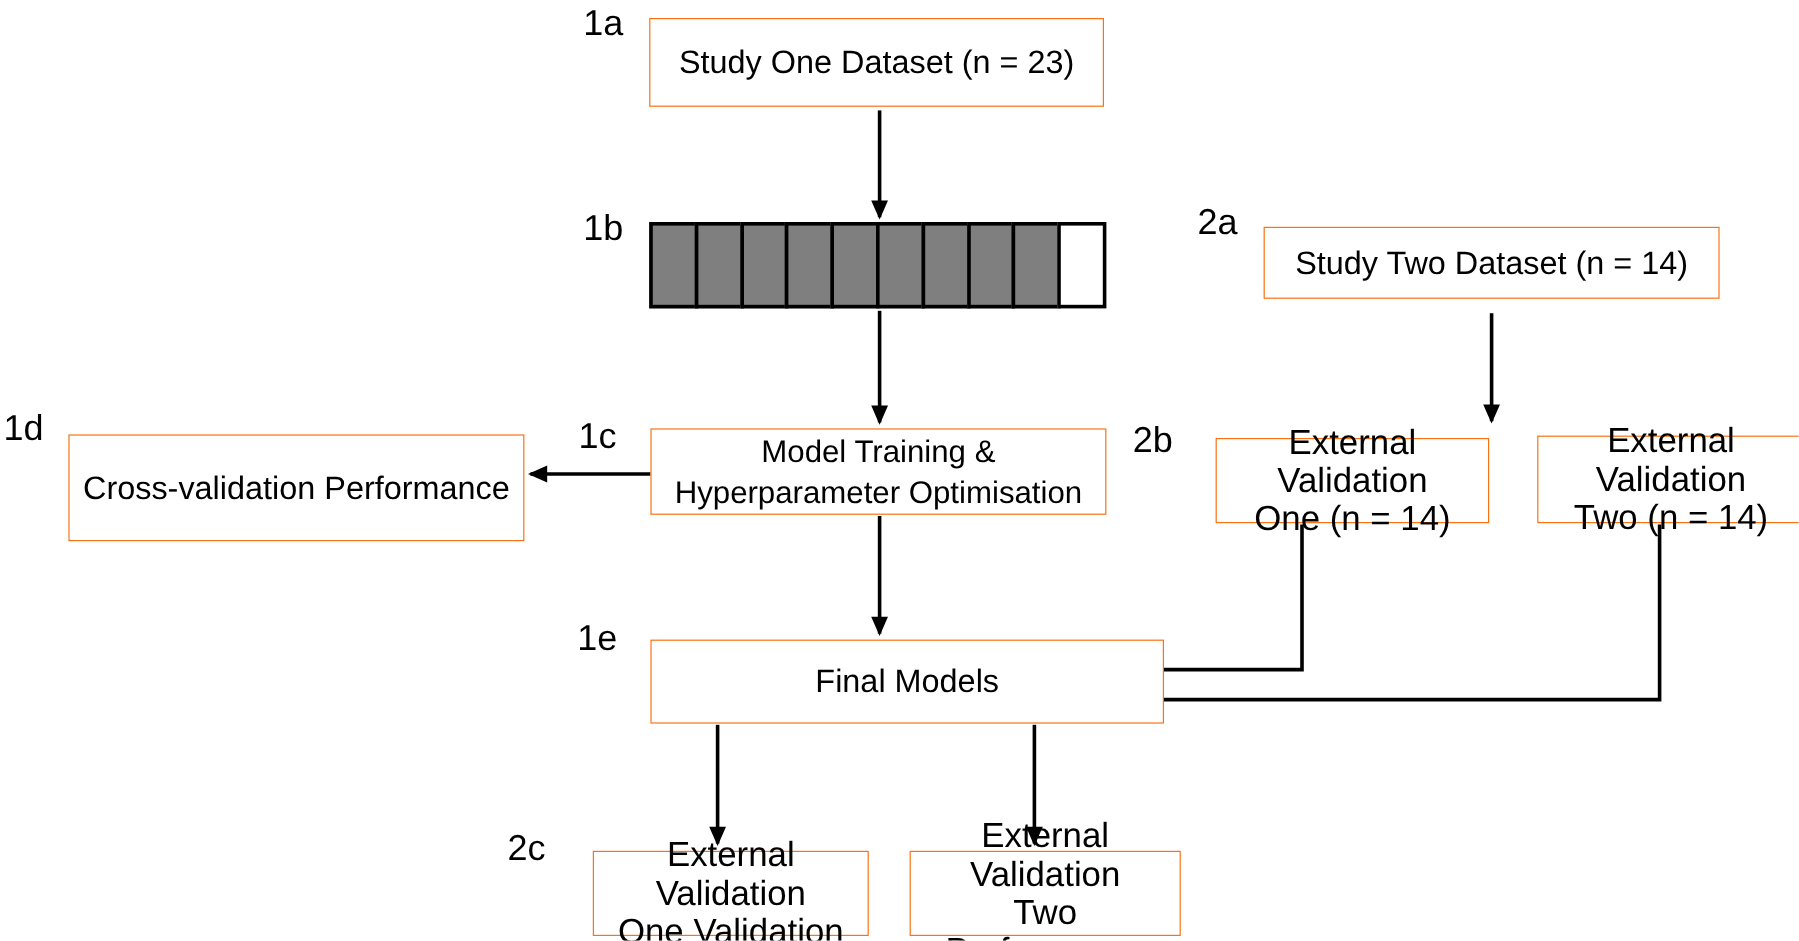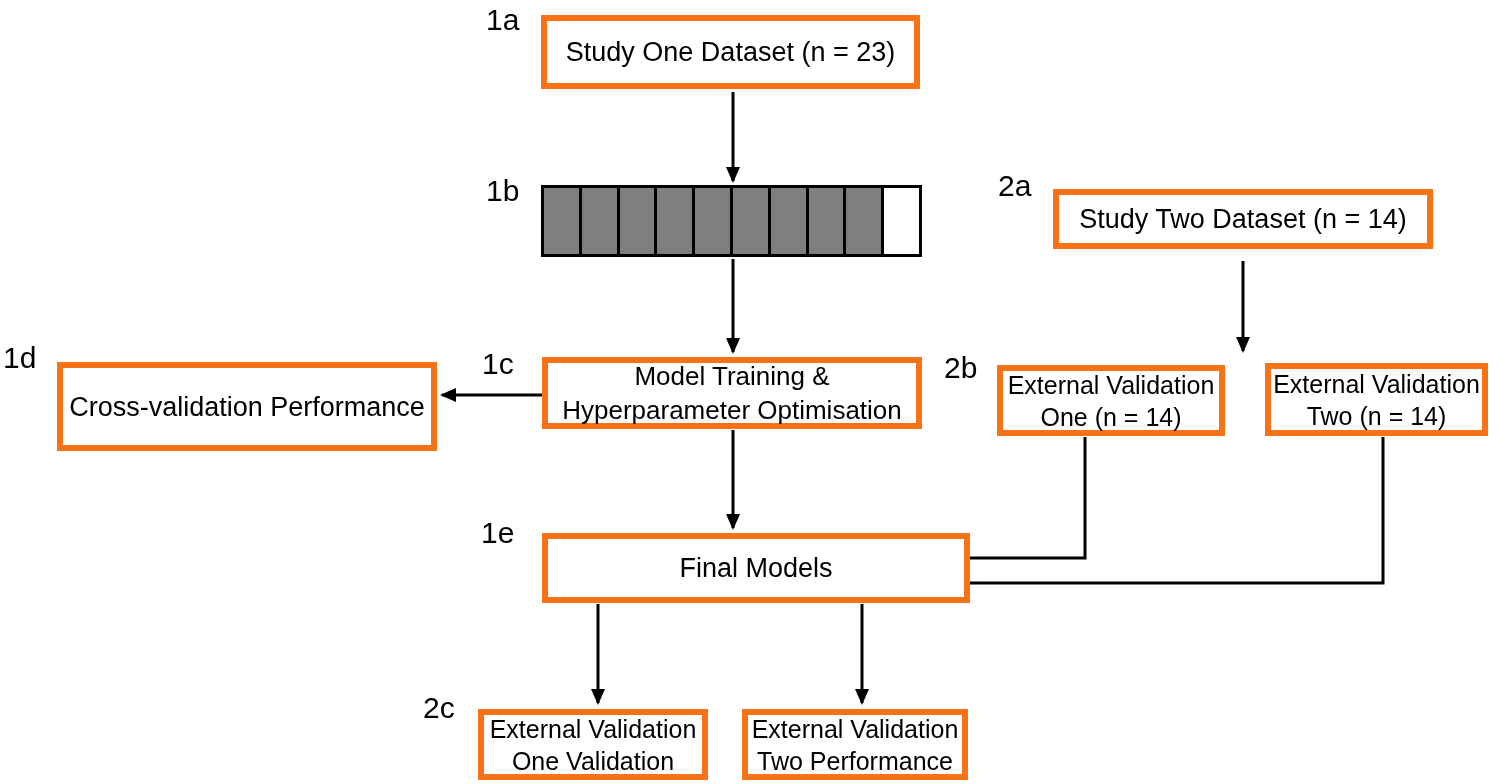--- a/index.html
+++ b/index.html
@@ -14,31 +14,31 @@
   }
   .arrow-layer {
     position: absolute;
     left: 0; top: 0;
     width: 1499px; height: 784px;
     pointer-events: none;
   }
   .node {
     position: absolute;
     box-sizing: border-box;
-    border: 6px solid #f97316;
+    border: 1px solid #f97316;
     background: #ffffff;
     display: flex;
     flex-direction: column;
     align-items: center;
     justify-content: center;
     text-align: center;
   }
   .fz27 { font-size: 27px; line-height: 32px; }
   .fz26 { font-size: 26px; line-height: 34px; }
-  .fz23 { font-size: 25px; line-height: 32px; }
+  .fz23 { font-size: 29px; line-height: 32px; margin-left: 16px; }
   .step {
     position: absolute;
     font-size: 30px;
     line-height: 36px;
     font-weight: 500;
   }
   .folds {
     position: absolute;
     box-sizing: border-box;
     display: flex;

